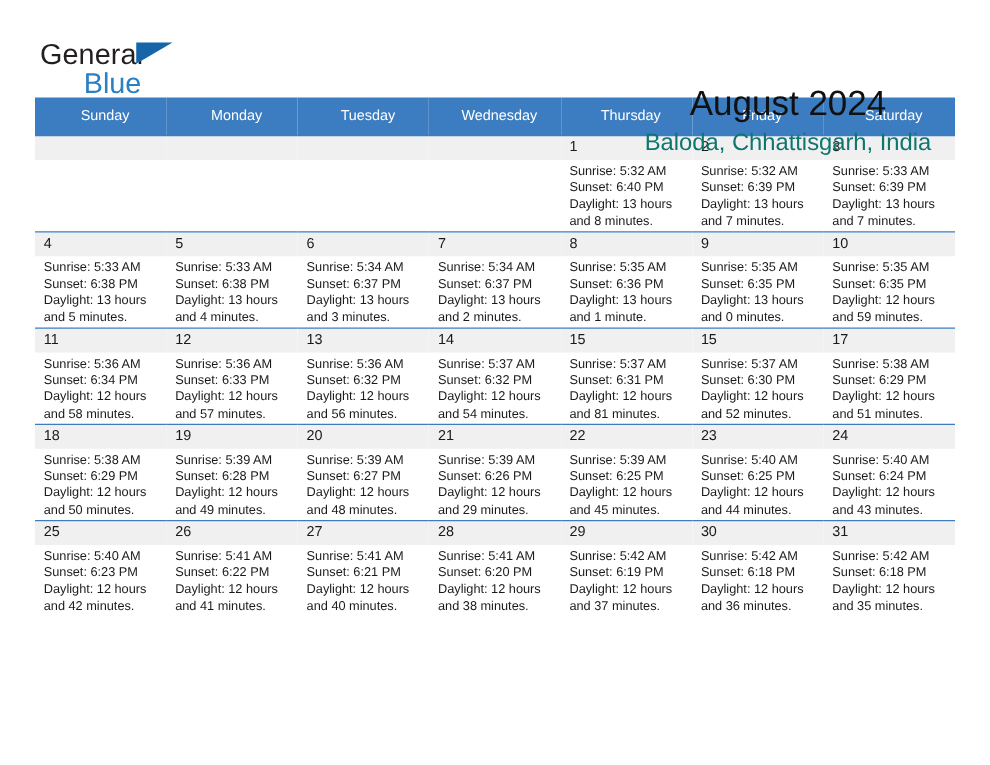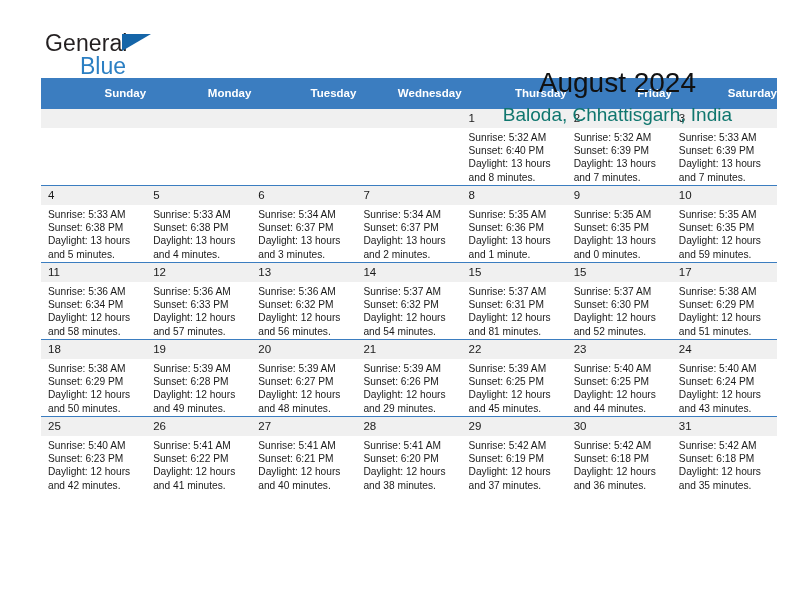--- a/index.html
+++ b/index.html
@@ -12,21 +12,21 @@
     height: 612px;
     font-family: "Liberation Sans", sans-serif;
     color: #000000;
     overflow: hidden;
   }
   .page {
     position: relative;
     width: 792px;
     height: 536px;
     box-sizing: border-box;
-    padding: 0 41px;
+    padding: 0 28px;
   }
 
   
   .masthead {
     position: relative;
     height: 74px;
   }
   .logo {
     position: absolute;
     left: 4px;
@@ -87,22 +87,22 @@
   .calendar {
     width: 736px;
     border-collapse: collapse;
     table-layout: fixed;
     margin-top: 4px;
   }
   .calendar th {
     background: #3b7dc0;
     color: #ffffff;
     font-size: 11.5px;
-    font-weight: bold;
-    text-align: right;
+    font-weight: normal;
+    text-align: center;
     padding: 5px 0 5px 7px;
     height: 20px;
     border: none;
     margin-left: 40px;
   }
   .calendar td {
     width: 105.14px;
     height: 76px;
     vertical-align: top;
     padding: 0;

